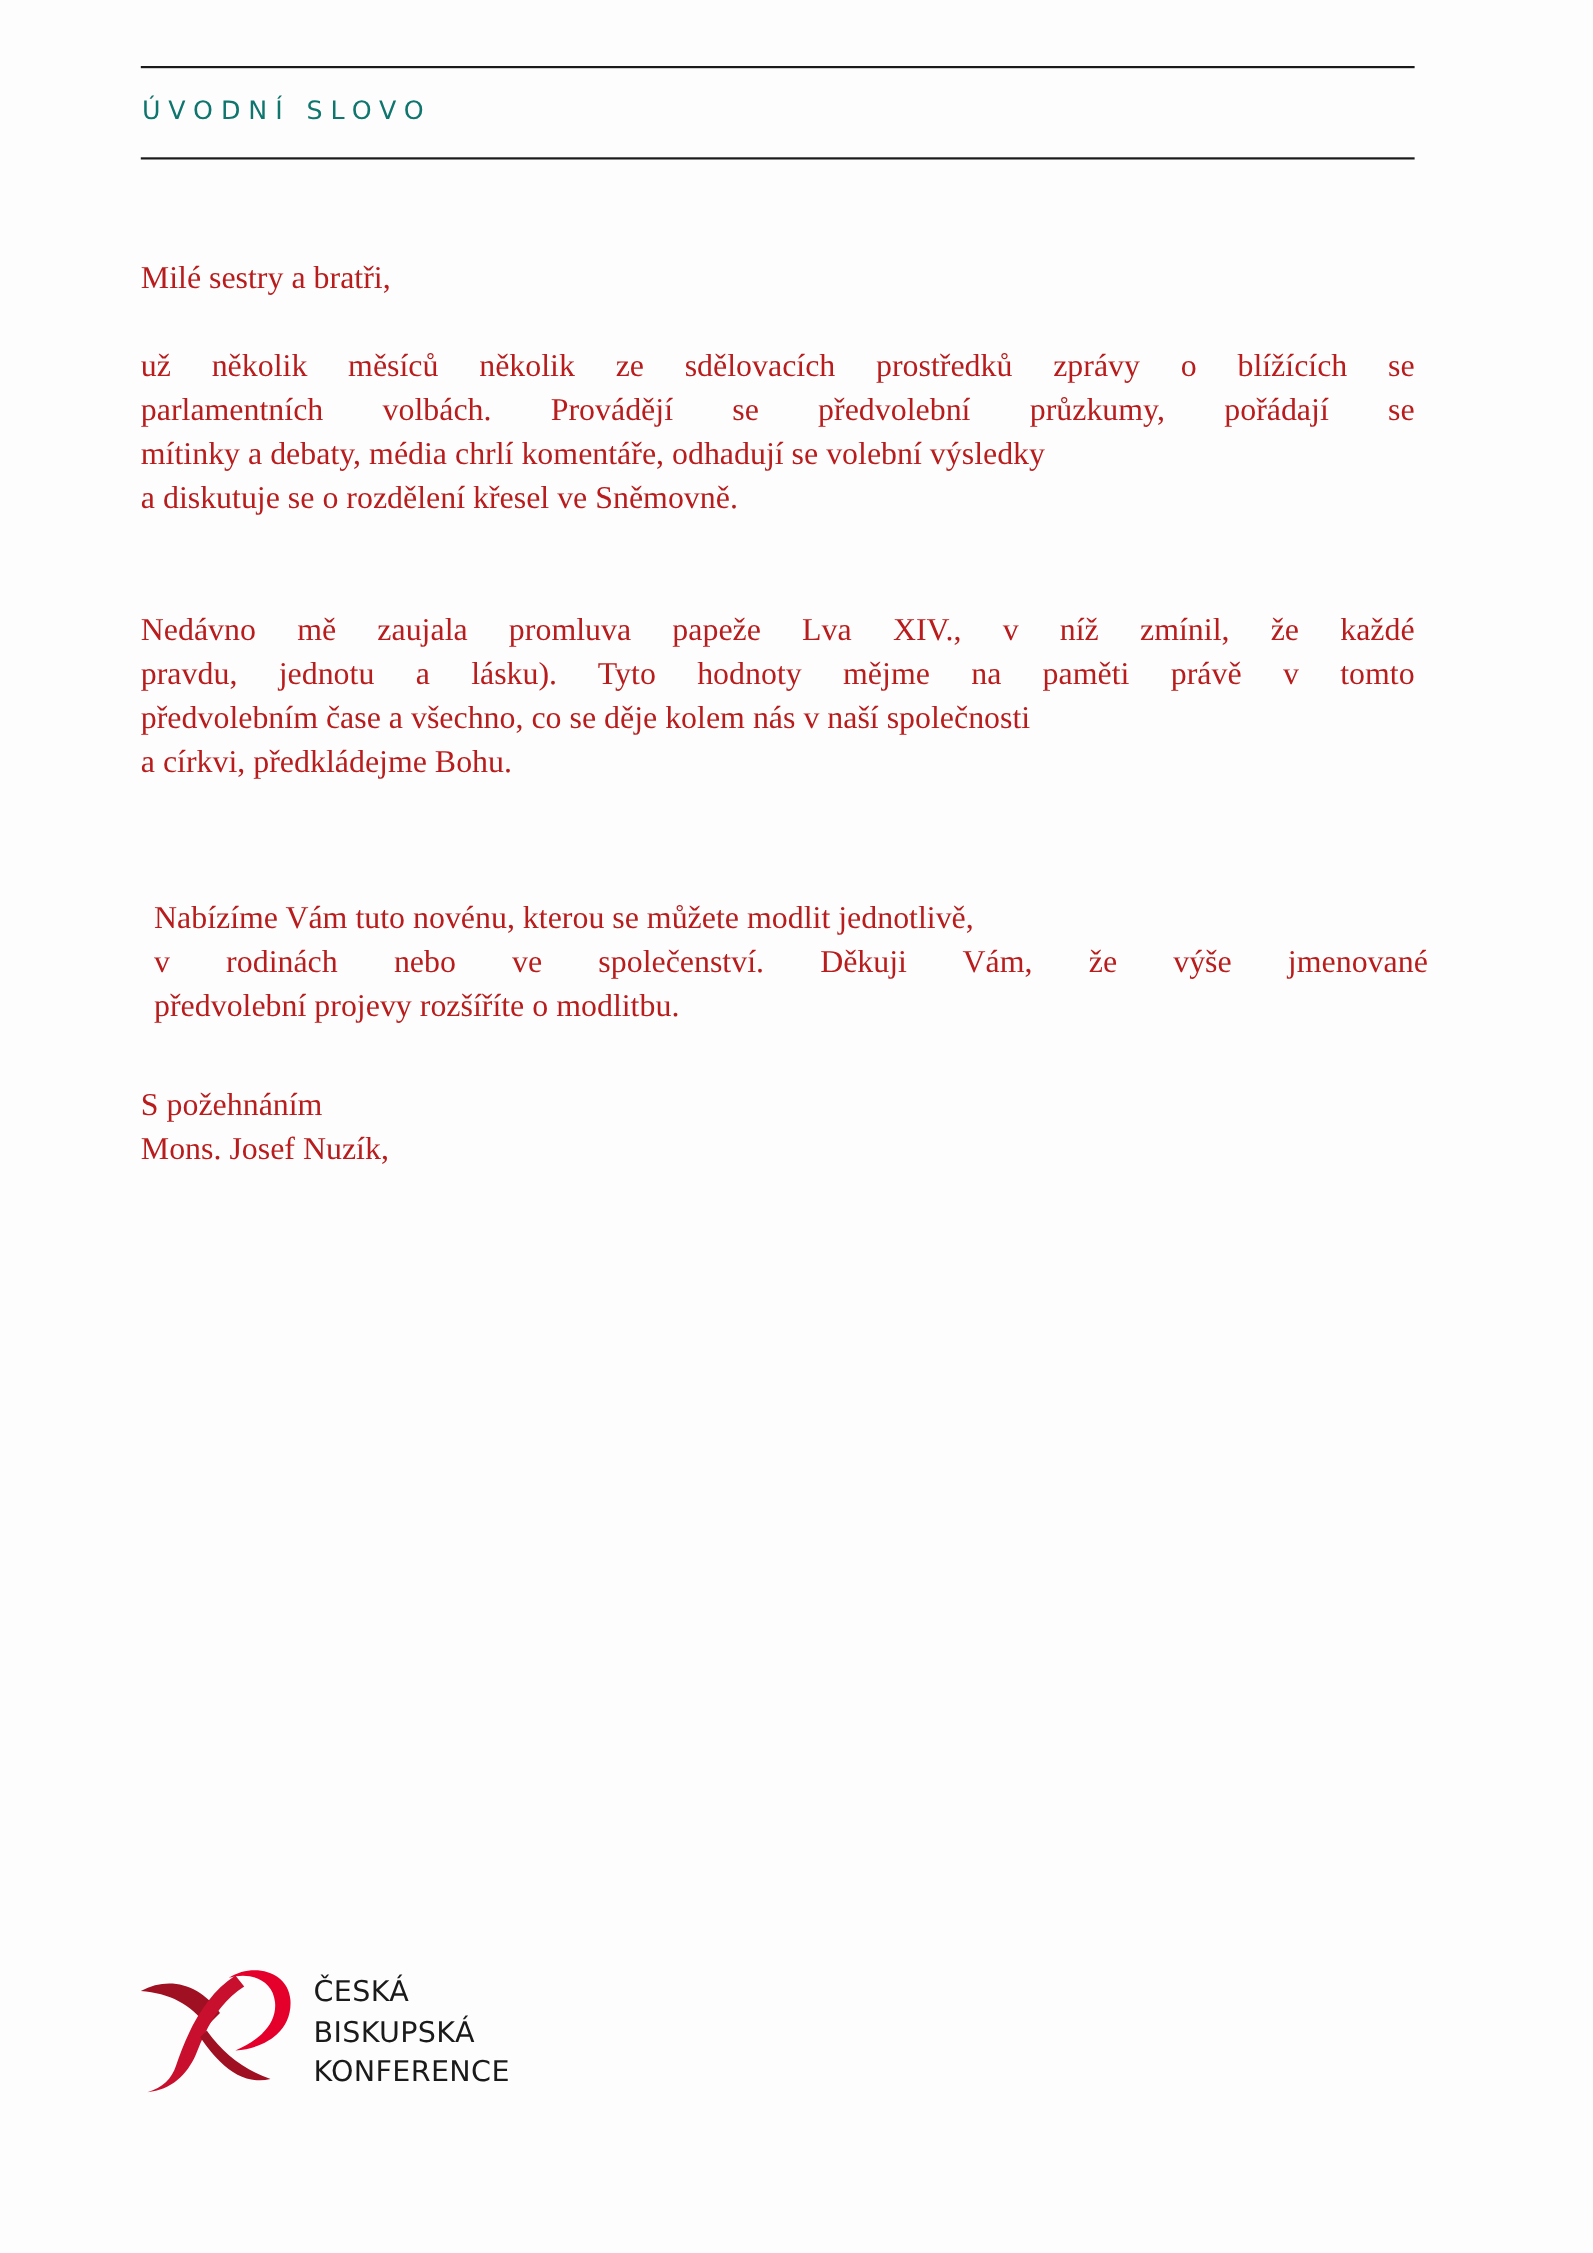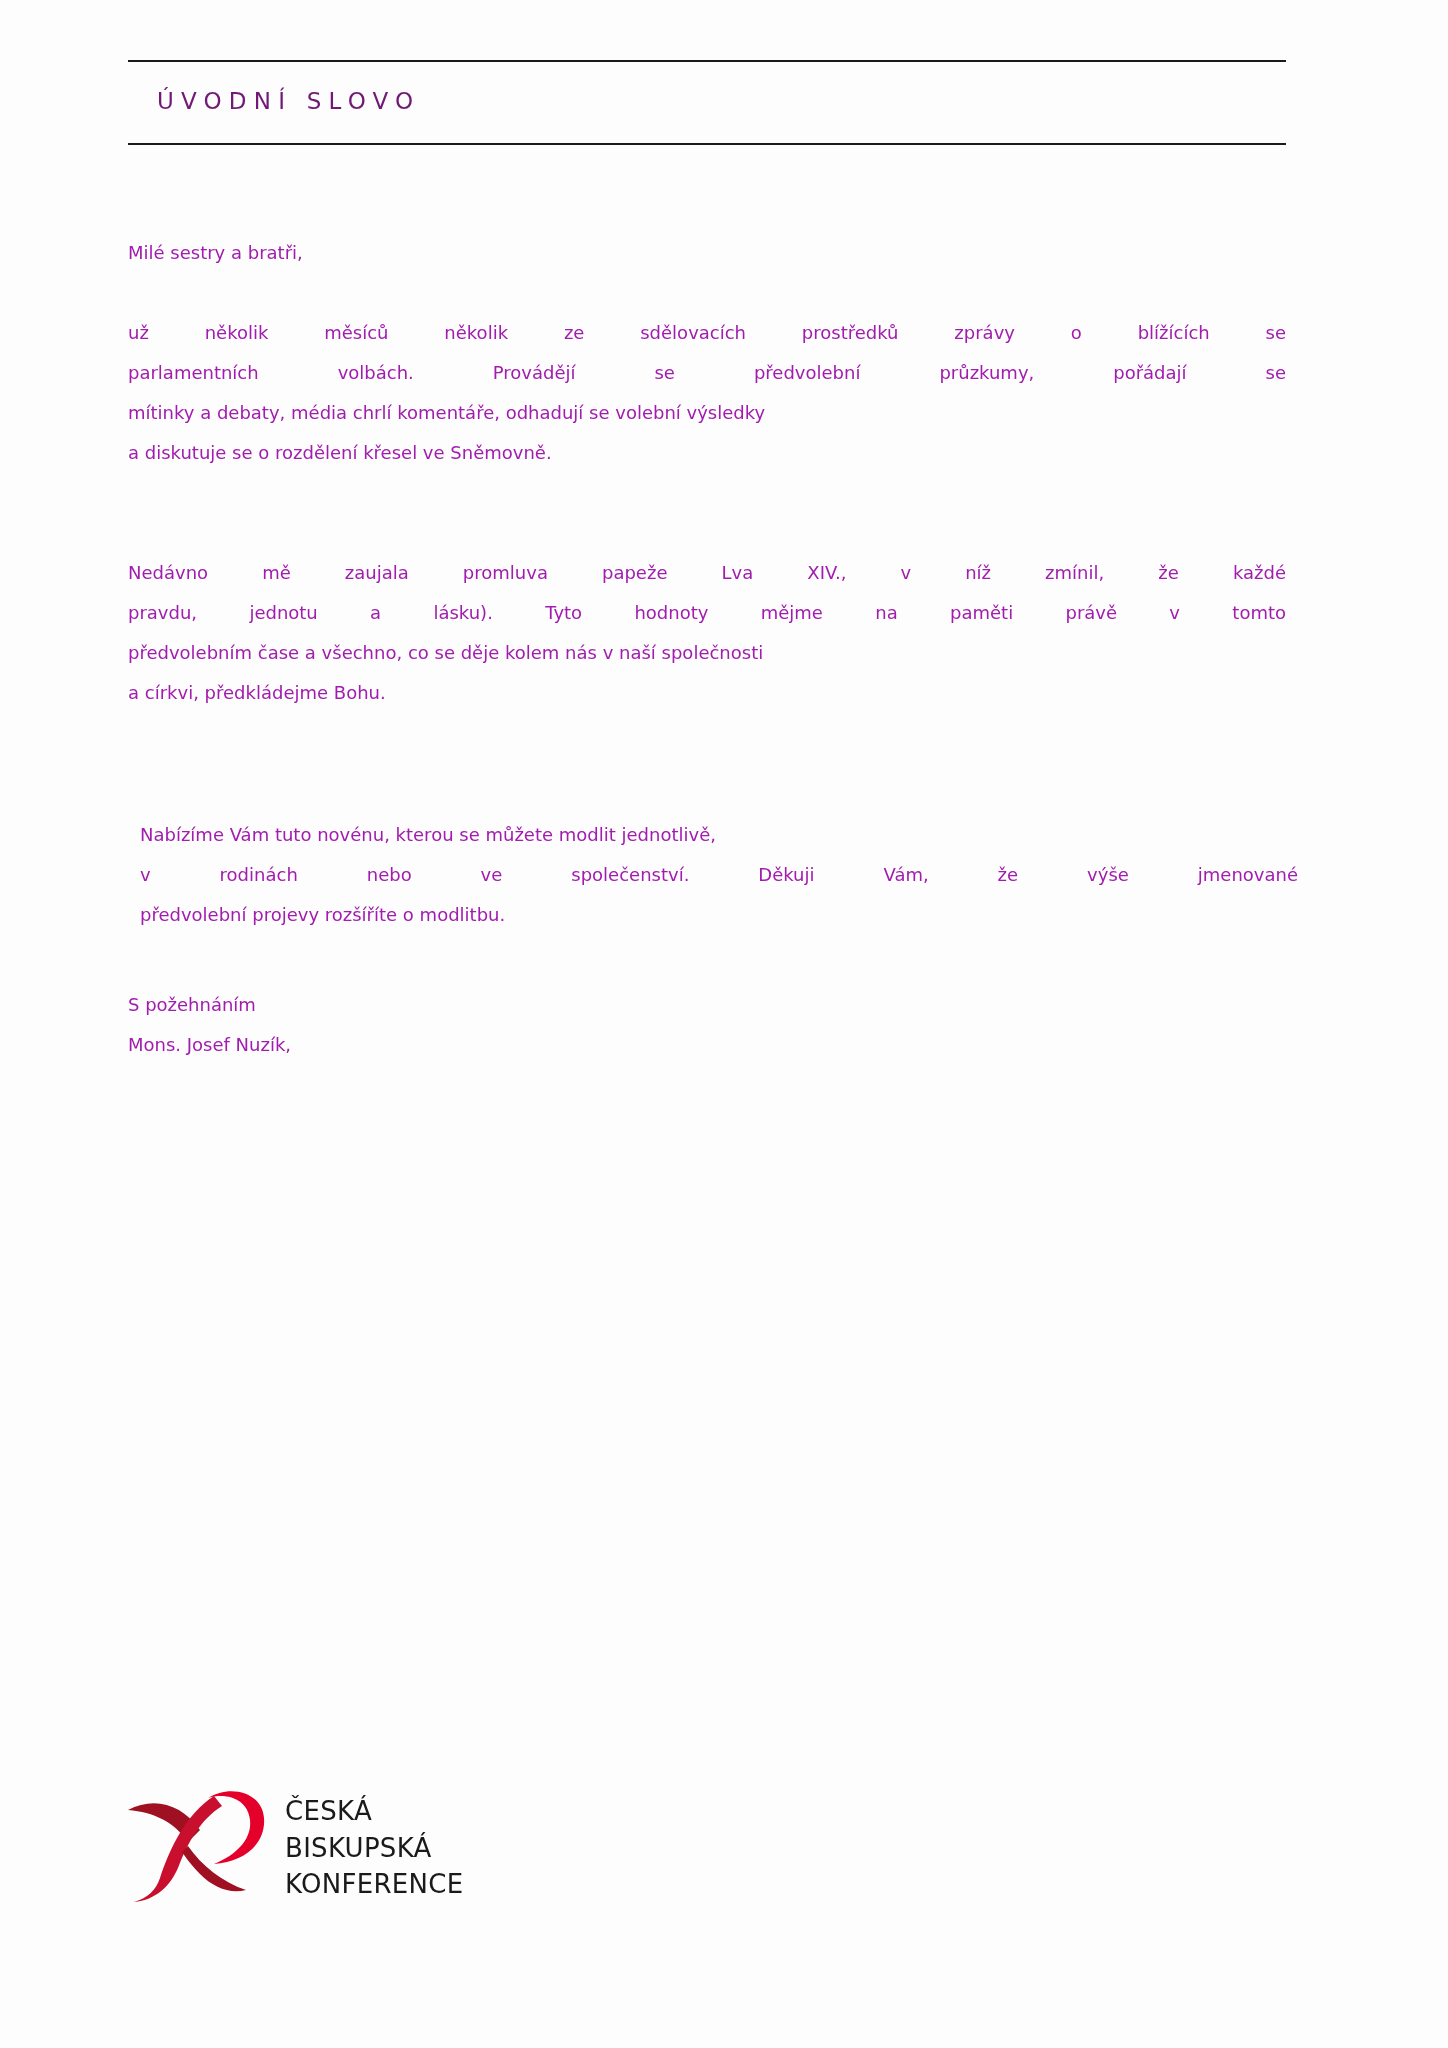--- a/index.html
+++ b/index.html
@@ -25,31 +25,31 @@
   #rule-top { top: 60px; }
   #rule-bottom { top: 143px; }
   .section-title {
     position: absolute;
     left: 129px;
     top: 86px;
     font-size: 23px;
     letter-spacing: 7.2px;
     line-height: 30px;
     font-weight: normal;
-    color: #701a75;
+    color: #0f766e;
     white-space: nowrap;
-    margin-left: 28px;
   }
   .body-text {
     position: absolute;
     left: 128px;
     width: 1158px;
-    font-size: 18px;
+    font-size: 29px;
     line-height: 40px;
-    color: #a21caf;
+    color: #b91c1c;
+    font-family: Liberation Serif, serif;
   }
   .line {
     display: block;
     height: 40px;
     white-space: nowrap;
     text-align: left;
   }
   .line.justify {
     text-align: justify;
     text-align-last: justify;

